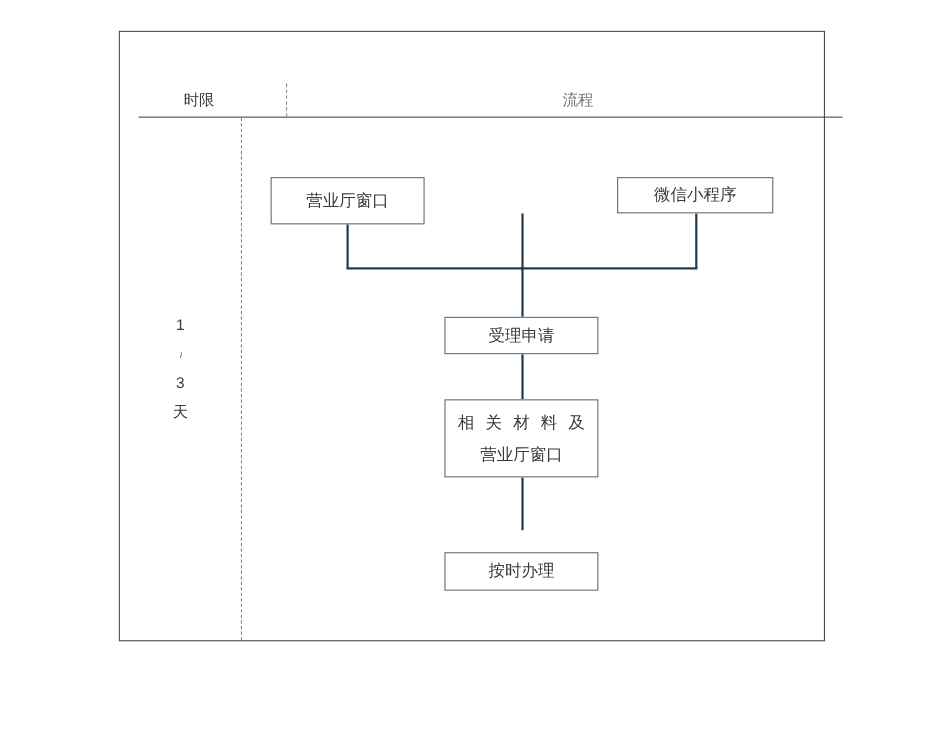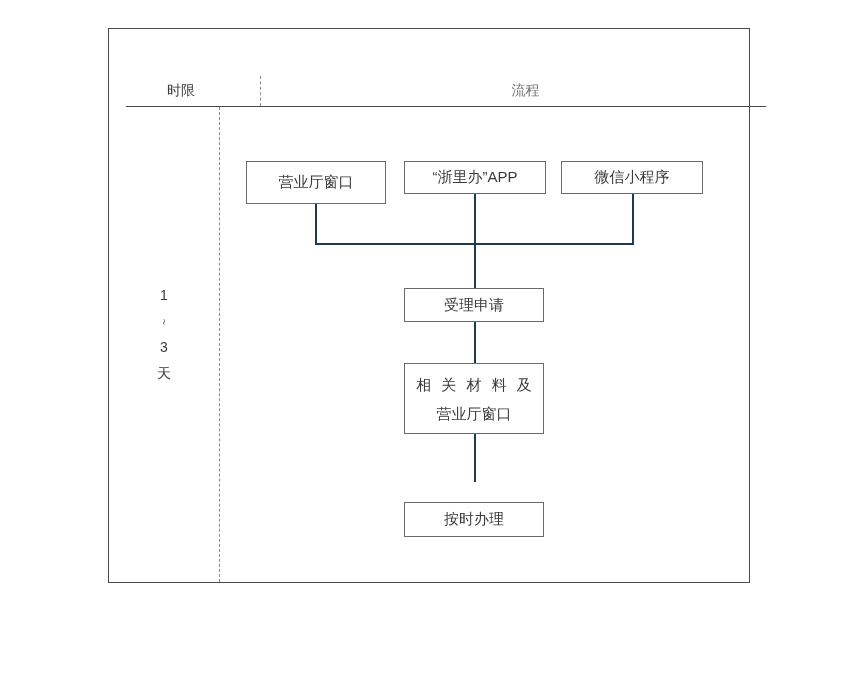--- a/index.html
+++ b/index.html
@@ -206,23 +206,20 @@
       <div class="conn conn-v" id="drop-app"></div>
       <div class="conn conn-v" id="drop-wechat"></div>
       <div class="conn conn-h" id="bus"></div>
       <div class="conn conn-v" id="drop-accept"></div>
       <div class="conn conn-v" id="drop-review"></div>
       <div class="conn conn-v" id="drop-process"></div>
 
       <div class="node" id="node-hall">
         <span>营业厅窗口</span>
       </div>
-      <div class="node" id="node-app">
-        <span>“浙里办”APP</span>
-      </div>
       <div class="node" id="node-wechat">
         <span>微信小程序</span>
       </div>
 
       <div class="node" id="node-accept">
         <span>受理申请</span>
       </div>
 
       <div class="node node-2line" id="node-review">
         <span class="line1">相 关 材 料 及</span>

